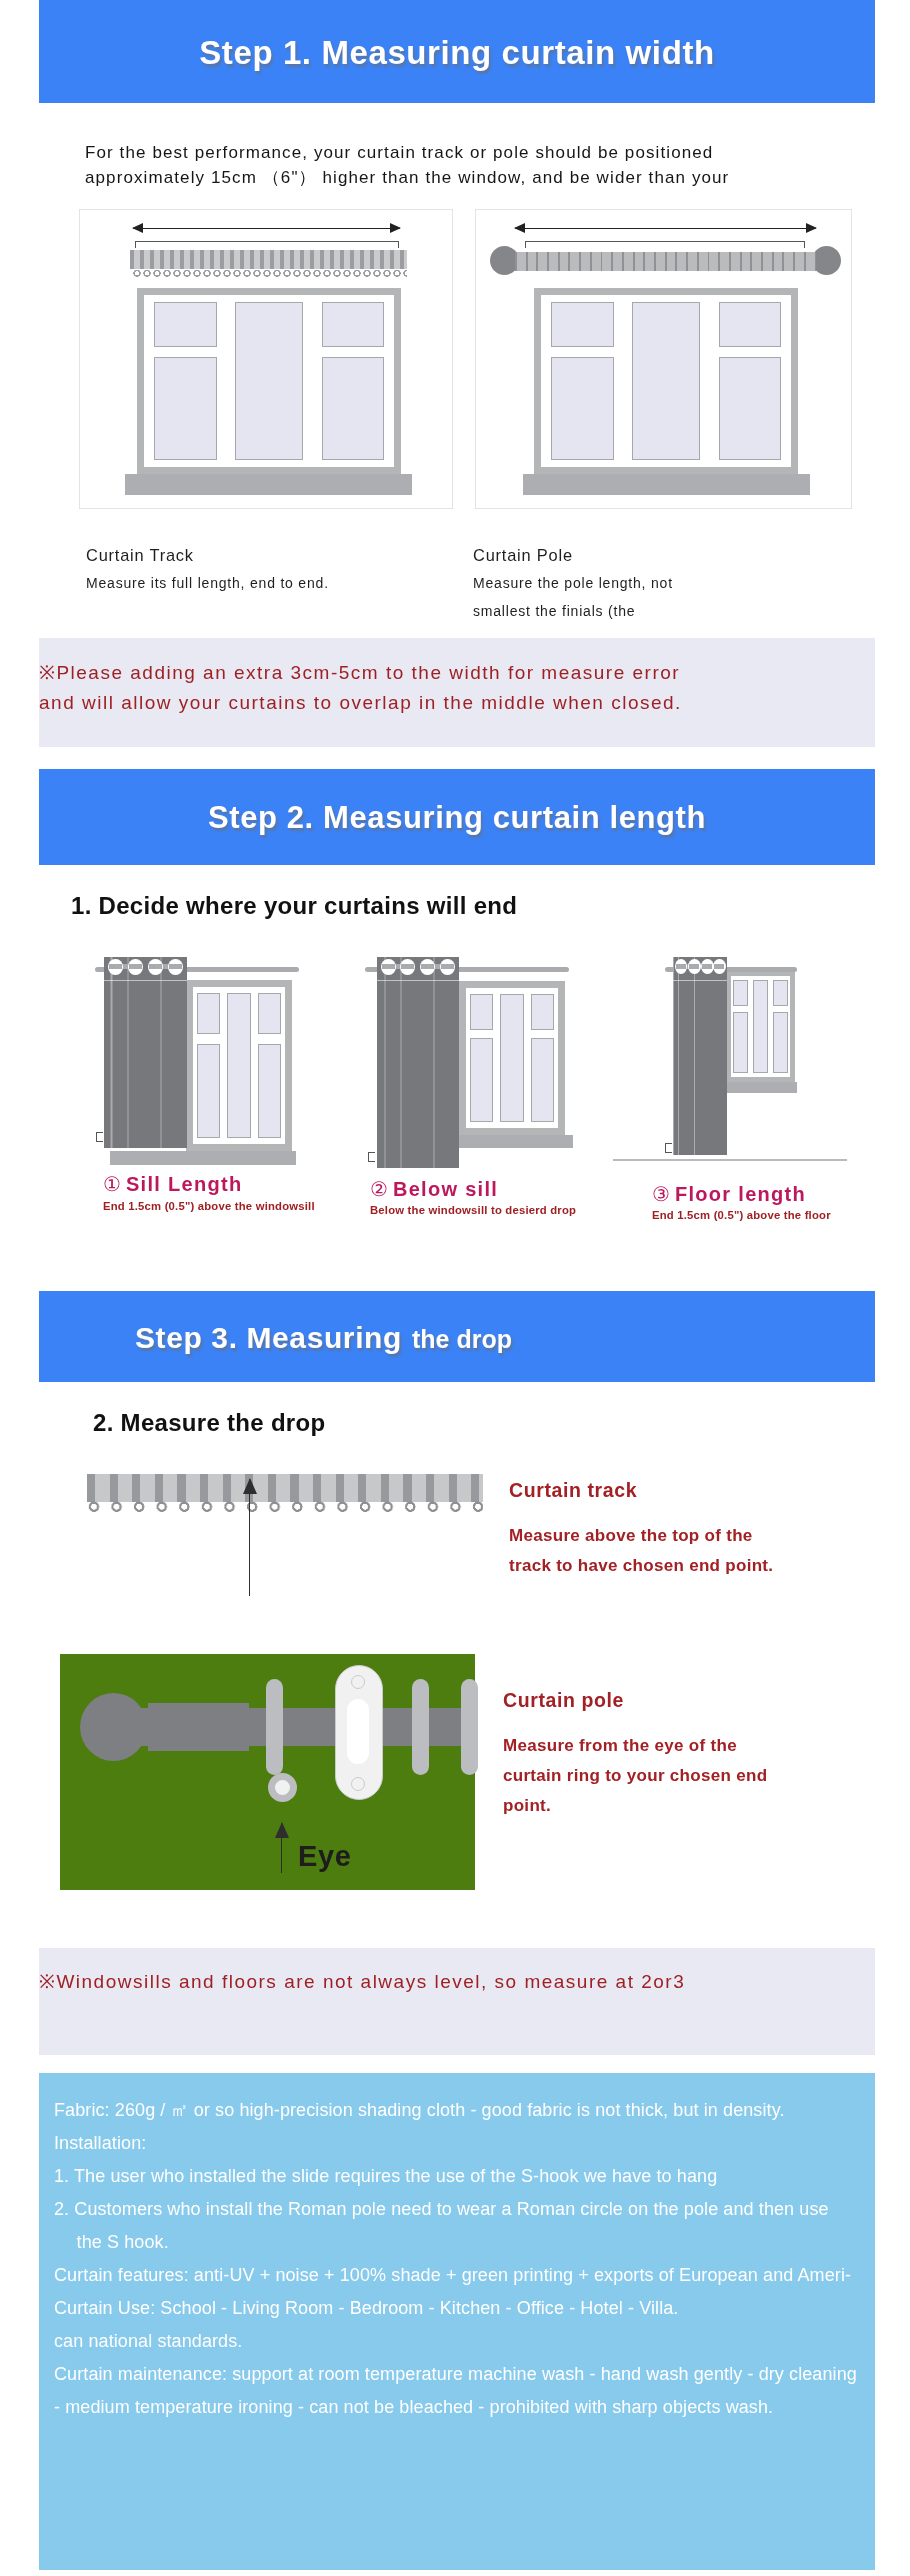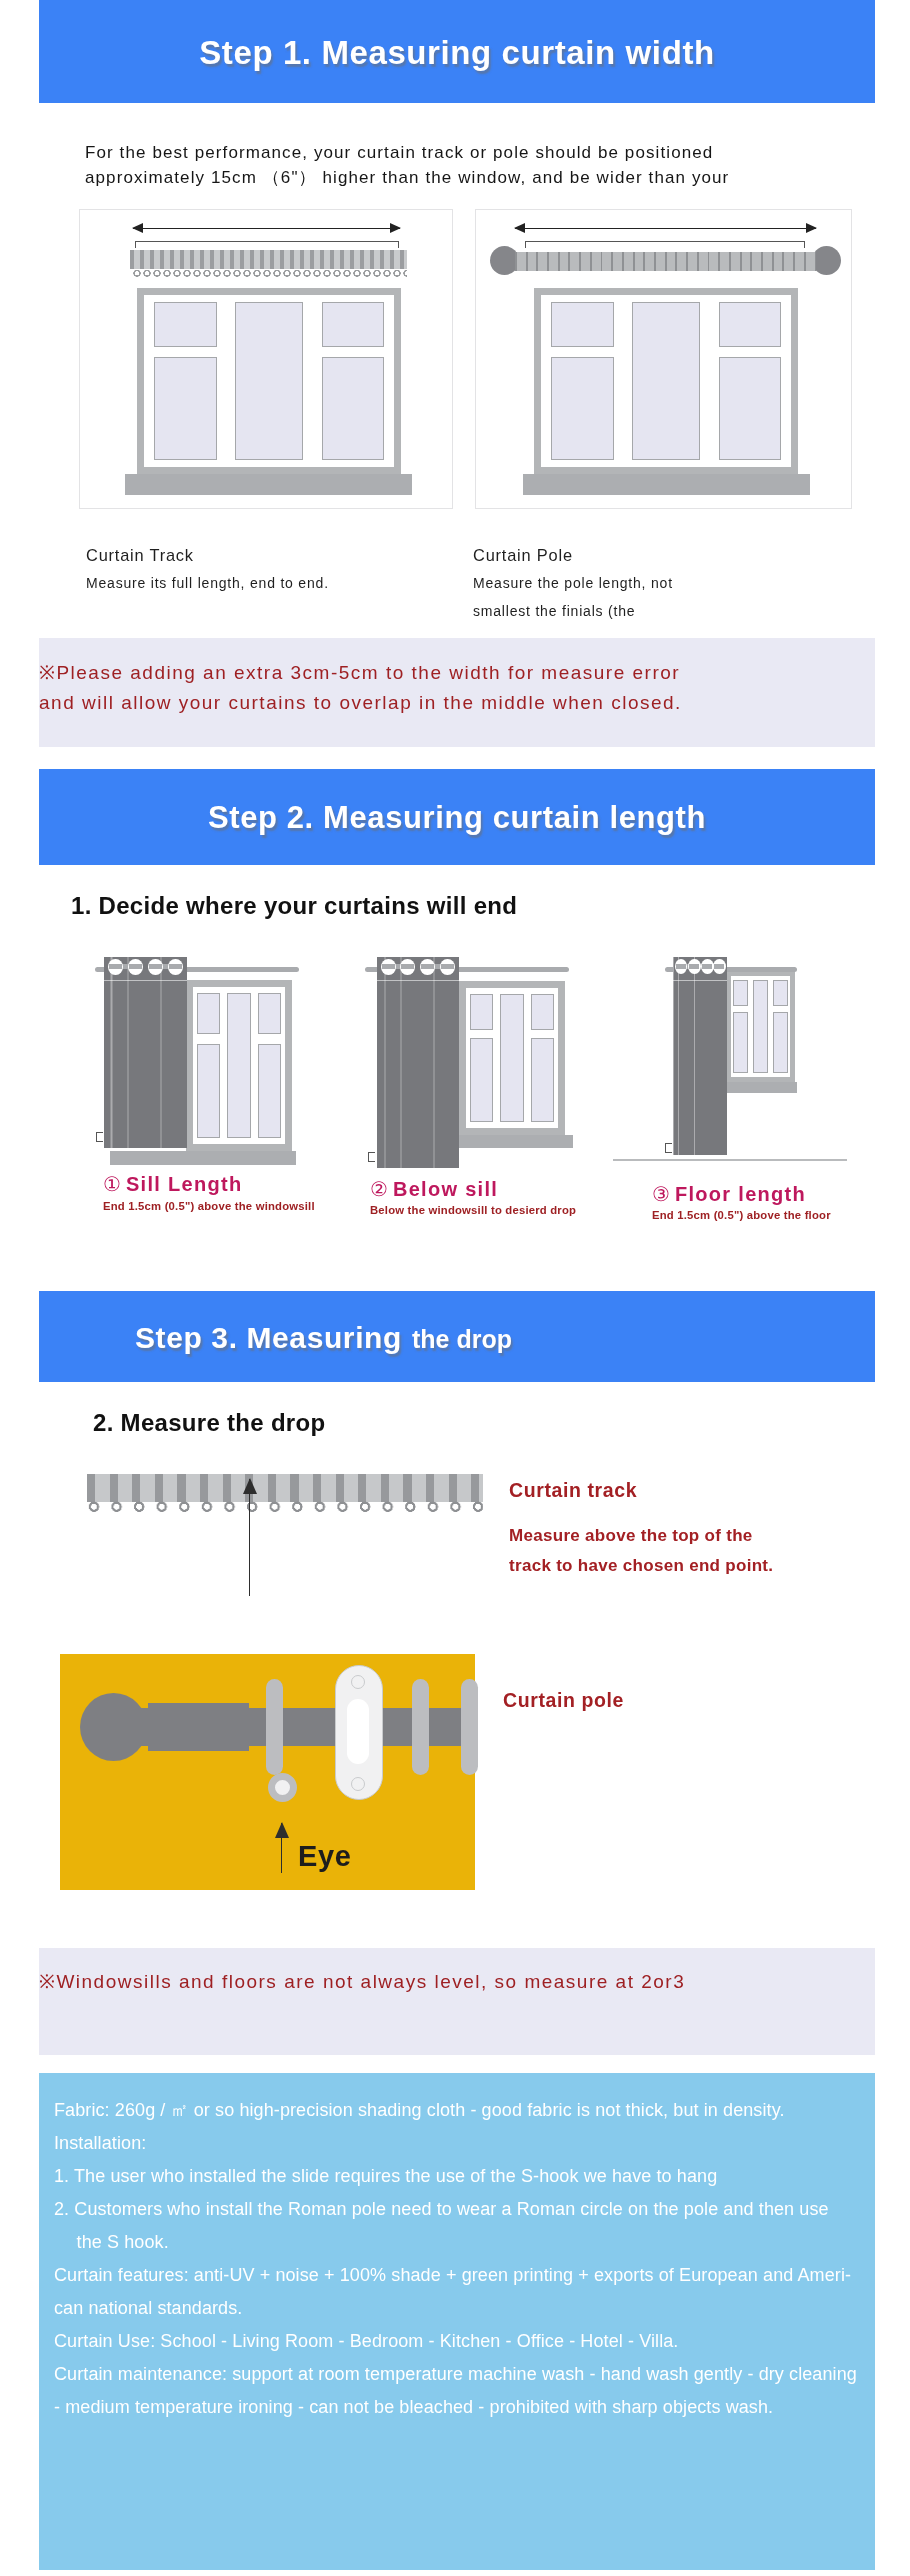--- a/index.html
+++ b/index.html
@@ -84,21 +84,21 @@
   .gbar{position:absolute;height:5.7px;background:#A9ABAE;z-index:4;}
   .grom{position:absolute;width:15px;height:16.4px;border-radius:50%;background:#ffffff;z-index:5;}
   .grom::after{content:'';position:absolute;left:1.3px;right:1.3px;top:5.7px;height:5px;background:#A9ABAE;}
   .cornermark{position:absolute;width:5.7px;height:8.2px;border-left:1.3px solid #555;border-top:1.3px solid #555;border-bottom:1.3px solid #555;z-index:1;}
   .floorline{position:absolute;height:1.9px;background:#B9BBBD;}
 
   
   .uparrow{position:absolute;width:1.3px;background:#2e2e2e;}
   .uparrow::before{content:'';position:absolute;top:-1.3px;left:-6.3px;border-left:7px solid transparent;border-right:7px solid transparent;border-bottom:16.4px solid #2e2e2e;}
 
-  .polebox{position:absolute;left:60px;top:1654px;width:415px;height:236px;background:#eab308;}
+  .polebox{position:absolute;left:60px;top:1654px;width:415px;height:236px;background:#4d7c0f;}
   .bigpole{position:absolute;left:68px;top:54px;width:347px;height:38px;background:#7E7F83;}
   .bigpole-step{position:absolute;left:88px;top:49px;width:101px;height:48px;background:#7E7F83;}
   .bigfinial{position:absolute;left:20px;top:39px;width:67px;height:68px;border-radius:50%;background:#7E7F83;}
   .bigneck{position:absolute;left:81px;top:58px;width:10px;height:30px;background:#7E7F83;}
   .bigring{position:absolute;width:17px;height:96px;border-radius:8.8px;background:#BCBDC0;top:25px;}
   .plate{position:absolute;left:275px;top:11.3px;width:48px;height:135px;background:#F1F1F2;border:1.9px solid #C9CBCD;border-radius:24px;box-sizing:border-box;}
   .plate .hole{position:absolute;left:15px;width:14px;height:14px;border-radius:50%;border:1.9px solid #C9CBCD;background:#F1F1F2;box-sizing:border-box;}
   .plate .hole.top{top:8.8px;}
   .plate .hole.bot{bottom:8.8px;}
   .plate .mid{position:absolute;left:10.7px;top:33px;width:22.6px;height:65px;border-radius:11.3px;background:#ffffff;}
@@ -291,32 +291,37 @@
       <div class="hole top"></div>
       <div class="hole bot"></div>
       <div class="mid"></div>
     </div>
     <div class="eyering"></div>
     <div class="uparrow" style="left:221px;top:169px;height:50px;"></div>
     <div class="eyelabel" style="left:238px;top:186px;">Eye</div>
   </div>
 
   <div class="redtitle" style="left:503px;top:1689px;">Curtain pole</div>
+  <div class="redbody" style="left:503px;top:1731px;">
+    <span>Measure from the eye of the</span><br>
+    <span>curtain ring to your chosen end</span><br>
+    <span>point.</span>
+  </div>
 
   <div class="note" id="note2">
     <span>※Windowsills and floors are not always level, so measure at 2or3</span><br>
   </div>
 
   <div class="footer">
     <div class="fline">Fabric: 260g / ㎡ or so high-precision shading cloth - good fabric is not thick, but in density.</div>
     <div class="fline">Installation:</div>
     <div class="fline">1. The user who installed the slide requires the use of the S-hook we have to hang</div>
     <div class="fline">2. Customers who install the Roman pole need to wear a Roman circle on the pole and then use</div>
     <div class="fline indent">the S hook.</div>
     <div class="fline">Curtain features: anti-UV + noise + 100% shade + green printing + exports of European and Ameri-</div>
+    <div class="fline">Curtain Use: School - Living Room - Bedroom - Kitchen - Office - Hotel - Villa.</div>
     <div class="fline">can national standards.</div>
-    <div class="fline">Curtain Use: School - Living Room - Bedroom - Kitchen - Office - Hotel - Villa.</div>
     <div class="fline">Curtain maintenance: support at room temperature machine wash - hand wash gently - dry cleaning</div>
     <div class="fline">- medium temperature ironing - can not be bleached - prohibited with sharp objects wash.</div>
   </div>
 
 </div>
 
 
 </body></html>

